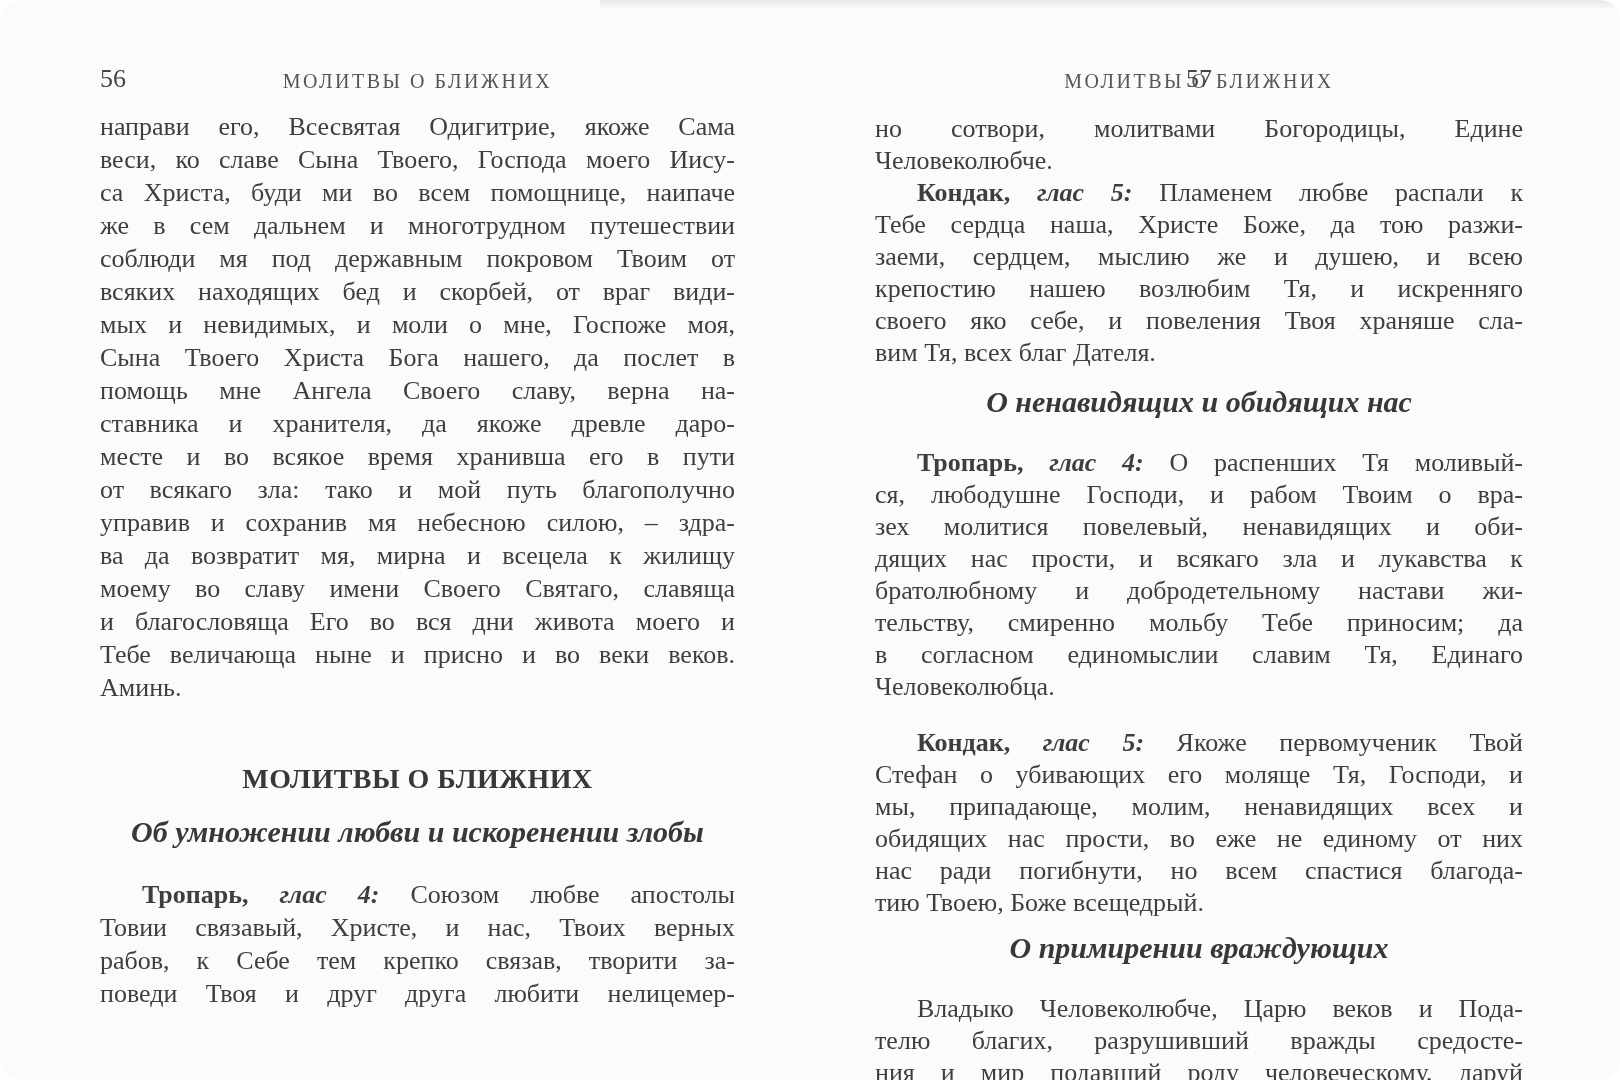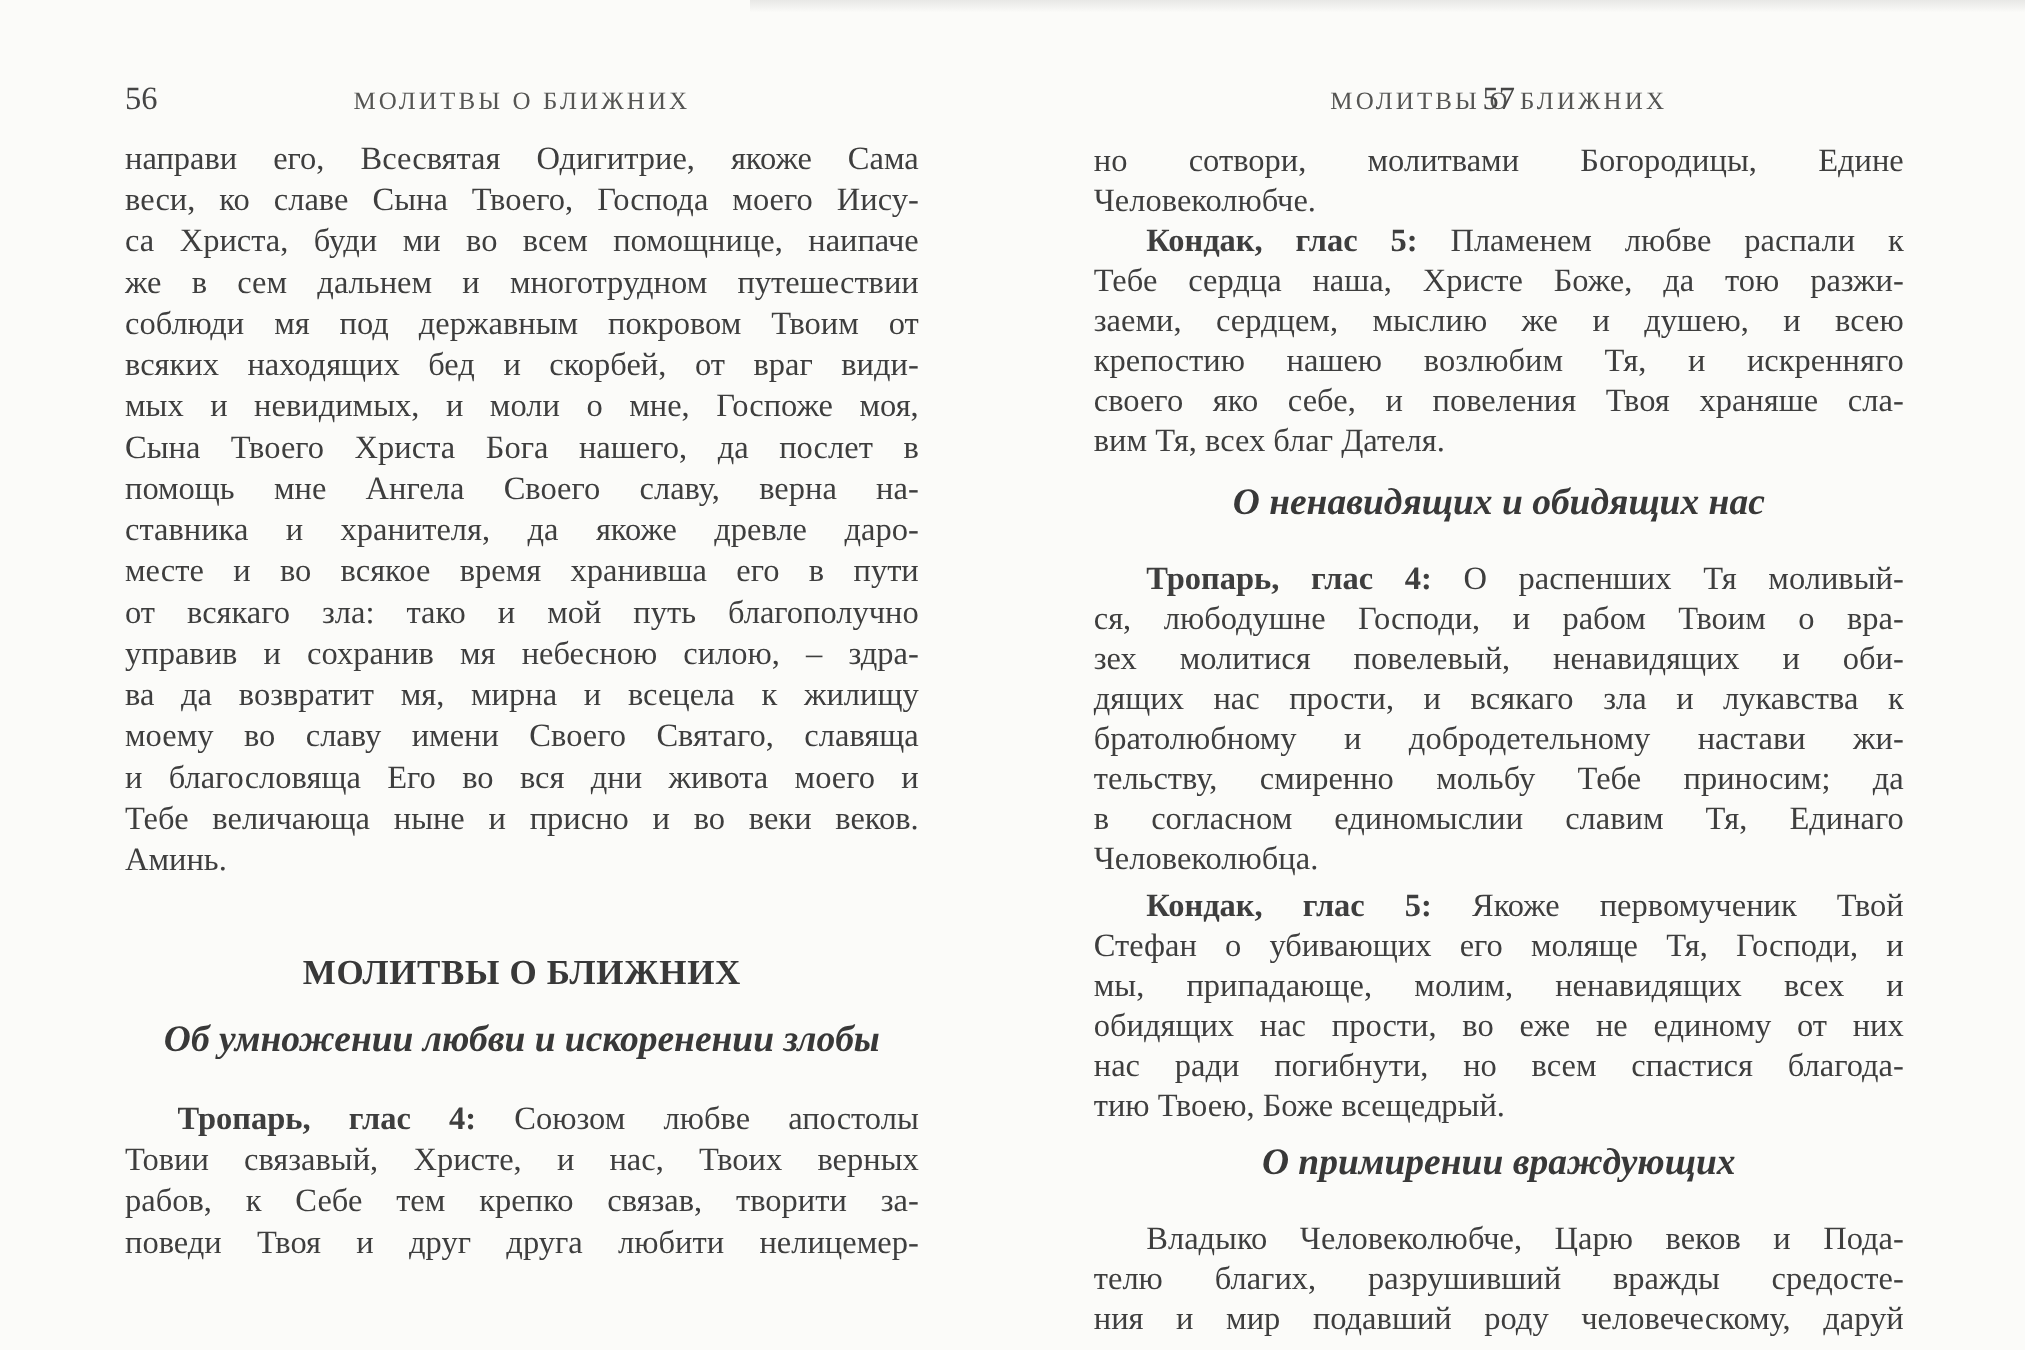--- a/index.html
+++ b/index.html
@@ -1,20 +1,21 @@
 <!DOCTYPE html>
 <html><head>
 <meta charset="utf-8">
 <style>
   html,body { margin:0; padding:0; }
   .spread {
     position:relative; width:1620px; height:1080px;
     background:#fbfbf9; overflow:hidden;
     font-family:"Liberation Serif", serif;
     color:#3e3e3e;
+    border-radius:20px;
   }
   .scan-edge {
     position:absolute; top:0; left:600px; right:0; height:10px;
     background:linear-gradient(to bottom, rgba(60,60,58,0.10), rgba(60,60,58,0));
   }
   .page { position:absolute; top:0; height:1080px; }
   .page-left  { left:0;   width:810px; }
   .page-right { left:810px; width:810px; }
 
   .pagenum {
@@ -38,36 +39,36 @@
 
   .ln {
     line-height:33px; height:33px;
     text-align:justify; text-align-last:justify;
   }
   .col-right .ln { line-height:32px; height:32px; }
   .ln.last { text-align-last:left; }
   .ln.indent { text-indent:42px; }
 
   .lead-bold   { font-weight:bold; }
-  .lead-italic { font-weight:bold; }
+  .lead-italic { font-weight:bold; font-style:italic; }
 
   .section-heading {
     font-size:28px; line-height:34px; font-weight:bold;
     text-align:center; letter-spacing:0.5px; color:#383838;
     margin:58px 0 0 0;
   }
   .subheading {
     font-size:30px; line-height:32px; font-weight:bold; font-style:italic;
     text-align:center; color:#383838;
   }
   .col-left  .subheading { margin-top:20px; }
   .col-right .subheading { line-height:30px; }
   .sub1 { margin-top:18px; }
   .sub2 { margin-top:14px; }
-  .para { margin-top:6px; }
+  .para { margin-top:24px; }
   .para-flush { margin-top:0; }
 </style>
 </head>
 <body>
 
 <div class="spread">
   <div class="scan-edge"></div>
 
   <section class="page page-left">
     <div class="pagenum pagenum-left">56</div>

